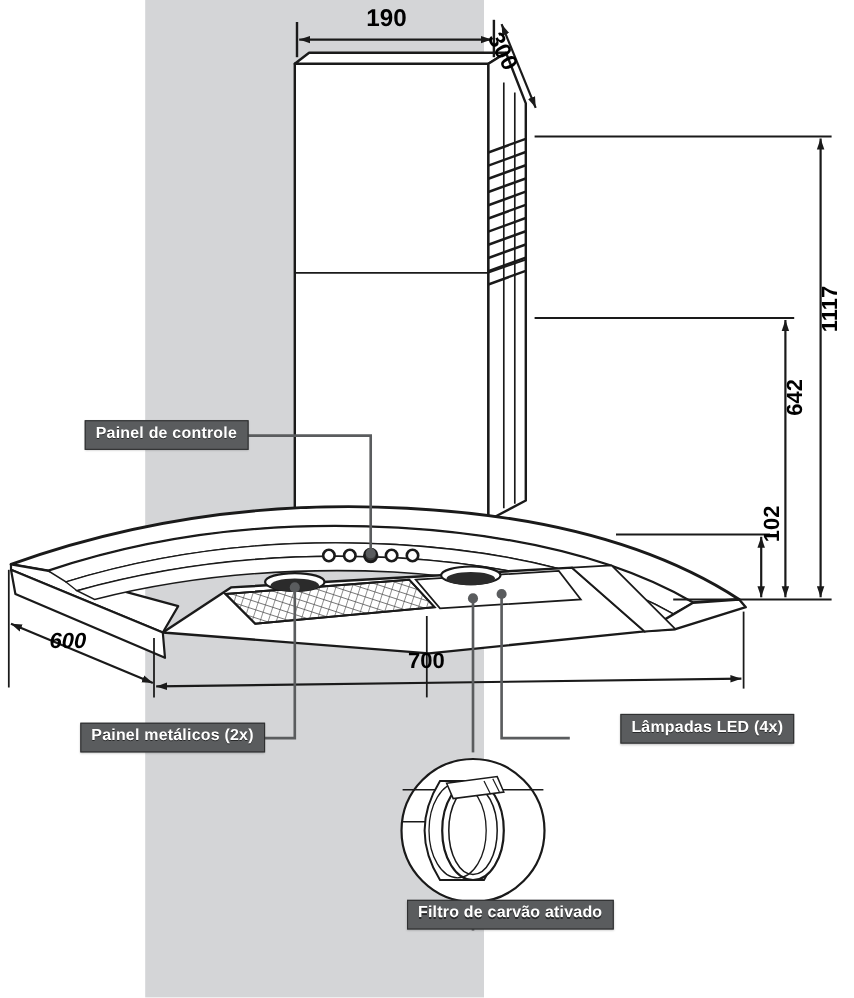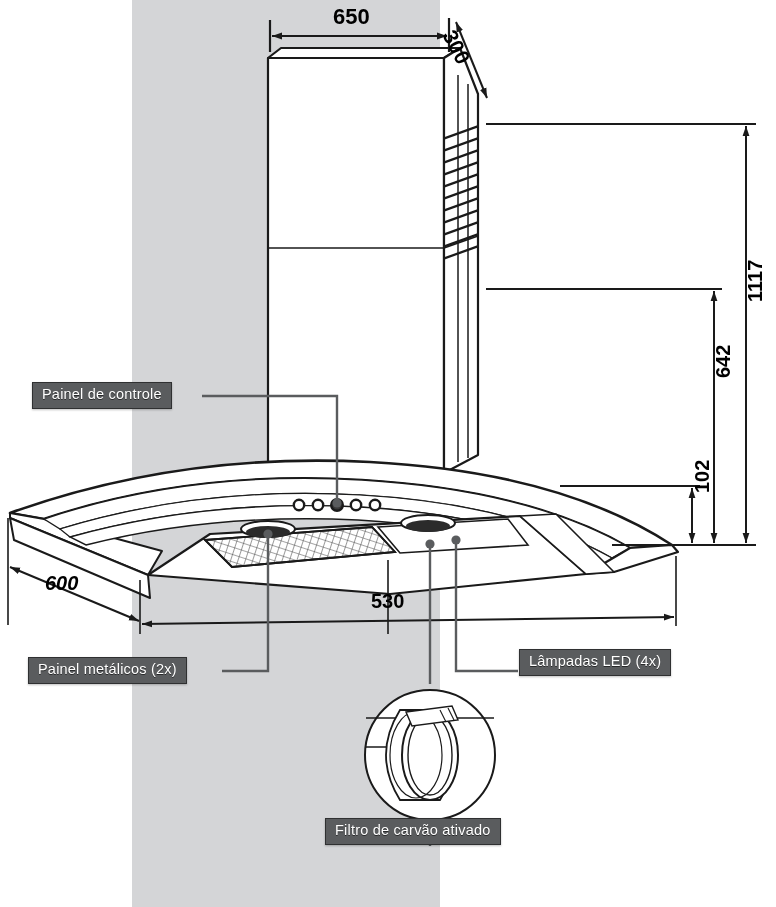--- a/index.html
+++ b/index.html
@@ -6,29 +6,30 @@
   body{font-family:"Liberation Sans",sans-serif;}
   #stage{position:relative;width:776px;height:907px;background:#ffffff;overflow:hidden;}
   #stage svg{position:absolute;left:0;top:0;}
 
   .callout{
     position:absolute;
     background:#5a5c5e;
     border:1px solid #2f3031;
     color:#ffffff;
     font-family:"Liberation Sans",sans-serif;
-    font-weight:normal;
+    font-weight:bold;
     font-size:14.5px;
     letter-spacing:.2px;
     padding:4px 9px 5px 9px;
     white-space:nowrap;
     line-height:1.1;
     text-shadow:0 1px 0 rgba(0,0,0,.55);
     box-shadow:0 1px 2px rgba(0,0,0,.25);
     box-sizing:border-box;
+    margin-left:45px;
   }
 
   .dimtext{
     position:absolute;
     font-family:"Liberation Sans",sans-serif;
     font-weight:bold;
     color:#000000;
     white-space:nowrap;
   }
   .d-350{font-size:22px;left:333px;top:4px;}
@@ -226,27 +227,27 @@
 
       <path d="M406,712 L452,706 L458,720 L412,726 Z" fill="#ffffff" stroke="#1a1a1a" stroke-width="1.4"></path>
       <g stroke="#1a1a1a" stroke-width="1.1">
         <line x1="440" y1="710" x2="446" y2="722"></line>
         <line x1="448" y1="708" x2="454" y2="720"></line>
       </g>
     </g>
 
   </svg>
 
-  <div class="dimtext d-350">650</div>
+  <div class="dimtext d-350">190</div>
   <div class="dimtext d-300">300</div>
   <div class="dimtext d-1117">1117</div>
   <div class="dimtext d-642">642</div>
   <div class="dimtext d-102">102</div>
   <div class="dimtext d-600">600</div>
-  <div class="dimtext d-890">530</div>
+  <div class="dimtext d-890">700</div>
 
   <div class="callout" style="left:32px;top:382px;">Painel de controle</div>
 
   <div class="callout" style="left:28px;top:657px;">Painel metálicos (2x)</div>
 
   <div class="callout" style="left:519px;top:649px;">Lâmpadas LED (4x)</div>
 
   <div class="callout" style="left:325px;top:818px;">Filtro de carvão ativado</div>
 
 </div>

